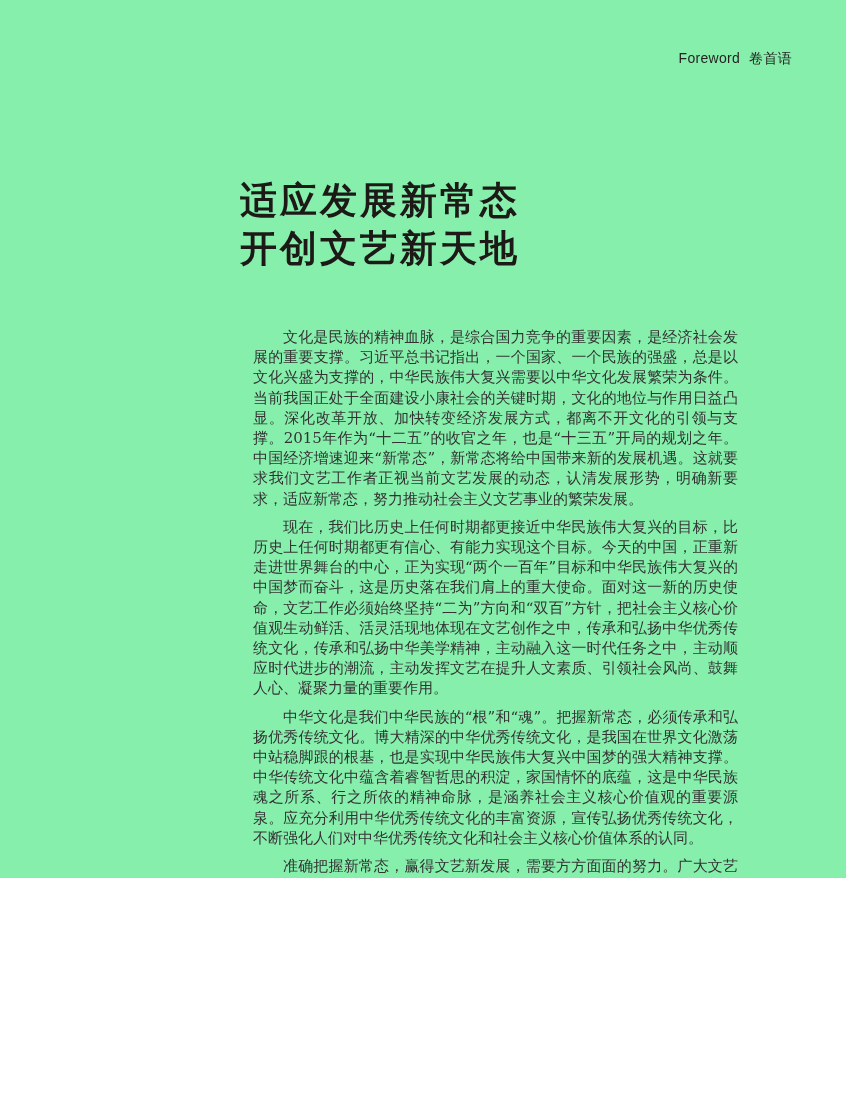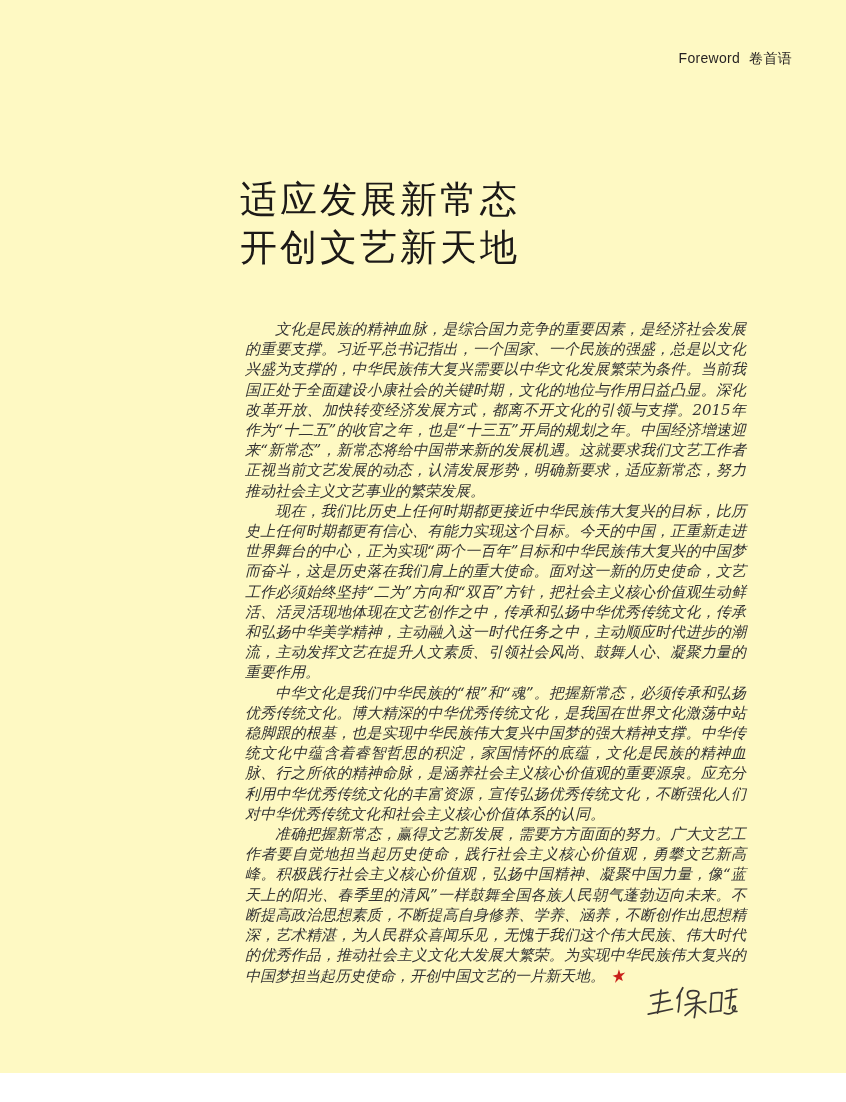--- a/index.html
+++ b/index.html
@@ -3,22 +3,22 @@
 <meta charset="utf-8">
 <style>
   html, body {
     margin: 0;
     padding: 0;
     background: #ffffff;
   }
   .page {
     position: relative;
     width: 846px;
-    height: 1073px;
-    background: #fef9c3;
+    height: 878px;
+    background: #86efac;
     overflow: hidden;
     font-family: "Liberation Sans", sans-serif;
   }
   
   .folio {
     position: absolute;
     top: 50px;
     right: 54px;
     font-size: 14px;
     color: #231f20;
@@ -28,21 +28,21 @@
   }
   .folio .zh { margin-left: 9px; }
 
   
   .title {
     position: absolute;
     left: 240px;
     top: 176px;
     margin: 0;
     font-family: "DejaVu Serif", "Liberation Serif", serif;
-    font-weight: 400;
+    font-weight: 700;
     font-size: 37px;
     line-height: 48px;
     letter-spacing: 3px;
     color: #1c1917;
   }
   .title .t1, .title .t2 { display: block; white-space: nowrap; }
   .title .t2 { }
 
   
   .article {
@@ -51,23 +51,22 @@
     top: 319px;
     width: 501px;
     font-family: "DejaVu Serif", "Liberation Serif", serif;
     font-size: 15px;
     line-height: 20.2px;
     color: #333333;
     text-align: justify;
     text-justify: inter-character;
   }
   .article p {
-    margin: 0;
+    margin: 8px;
     text-indent: 2em;
-    font-style: italic;
   }
   .star {
     display: inline-block;
     color: #c9211a;
     font-size: 17px;
     line-height: 1;
     transform: rotate(-14deg);
     margin-left: 5px;
     text-indent: 0;
     vertical-align: -1px;
@@ -100,21 +99,21 @@
   </div>
 
   <h1 class="title">
     <span class="t1">适应发展新常态</span>
     <span class="t2">开创文艺新天地</span>
   </h1>
 
   <div class="article">
     <p>文化是民族的精神血脉，是综合国力竞争的重要因素，是经济社会发展的重要支撑。习近平总书记指出，一个国家、一个民族的强盛，总是以文化兴盛为支撑的，中华民族伟大复兴需要以中华文化发展繁荣为条件。当前我国正处于全面建设小康社会的关键时期，文化的地位与作用日益凸显。深化改革开放、加快转变经济发展方式，都离不开文化的引领与支撑。2015年作为“十二五”的收官之年，也是“十三五”开局的规划之年。中国经济增速迎来“新常态”，新常态将给中国带来新的发展机遇。这就要求我们文艺工作者正视当前文艺发展的动态，认清发展形势，明确新要求，适应新常态，努力推动社会主义文艺事业的繁荣发展。</p>
     <p>现在，我们比历史上任何时期都更接近中华民族伟大复兴的目标，比历史上任何时期都更有信心、有能力实现这个目标。今天的中国，正重新走进世界舞台的中心，正为实现“两个一百年”目标和中华民族伟大复兴的中国梦而奋斗，这是历史落在我们肩上的重大使命。面对这一新的历史使命，文艺工作必须始终坚持“二为”方向和“双百”方针，把社会主义核心价值观生动鲜活、活灵活现地体现在文艺创作之中，传承和弘扬中华优秀传统文化，传承和弘扬中华美学精神，主动融入这一时代任务之中，主动顺应时代进步的潮流，主动发挥文艺在提升人文素质、引领社会风尚、鼓舞人心、凝聚力量的重要作用。</p>
-    <p>中华文化是我们中华民族的“根”和“魂”。把握新常态，必须传承和弘扬优秀传统文化。博大精深的中华优秀传统文化，是我国在世界文化激荡中站稳脚跟的根基，也是实现中华民族伟大复兴中国梦的强大精神支撑。中华传统文化中蕴含着睿智哲思的积淀，家国情怀的底蕴，文化是民族的精神血脉、行之所依的精神命脉，是涵养社会主义核心价值观的重要源泉。应充分利用中华优秀传统文化的丰富资源，宣传弘扬优秀传统文化，不断强化人们对中华优秀传统文化和社会主义核心价值体系的认同。</p>
+    <p>中华文化是我们中华民族的“根”和“魂”。把握新常态，必须传承和弘扬优秀传统文化。博大精深的中华优秀传统文化，是我国在世界文化激荡中站稳脚跟的根基，也是实现中华民族伟大复兴中国梦的强大精神支撑。中华传统文化中蕴含着睿智哲思的积淀，家国情怀的底蕴，这是中华民族魂之所系、行之所依的精神命脉，是涵养社会主义核心价值观的重要源泉。应充分利用中华优秀传统文化的丰富资源，宣传弘扬优秀传统文化，不断强化人们对中华优秀传统文化和社会主义核心价值体系的认同。</p>
     <p><span>准确把握新常态，赢得文艺新发展，需要方方面面的努力。广大文艺工作者要自觉地担当起历史使命，践行社会主义核心价值观，勇攀文艺新高峰。积极践行社会主义核心价值观，弘扬中国精神、凝聚中国力量，像“蓝天上的阳光、春季里的清风”一样鼓舞全国各族人民朝气蓬勃迈向未来。不断提高政治思想素质，不断提高自身修养、学养、涵养，不断创作出思想精深，艺术精湛，为人民群众喜闻乐见，无愧于我们这个伟大民族、伟大时代的优秀作品，推动社会主义文化大发展大繁荣。为实现中华民族伟大复兴的中国梦担当起历史使命，开创中国文艺的一片新天地。</span><span class="star">★</span></p>
   </div>
 
   <div class="signature" aria-label="王保旺">
     <svg viewBox="0 0 80 40" xmlns="http://www.w3.org/2000/svg">
 
       <path d="M4,12 C9,10.5 14,10 19,9"></path>
       <path d="M6,19 C11,18 16,17 21,16"></path>
       <path d="M13,7 C12.5,13 12,20 10,27"></path>
       <path d="M2,28 C9,26.5 16,25 23,23.5"></path>

